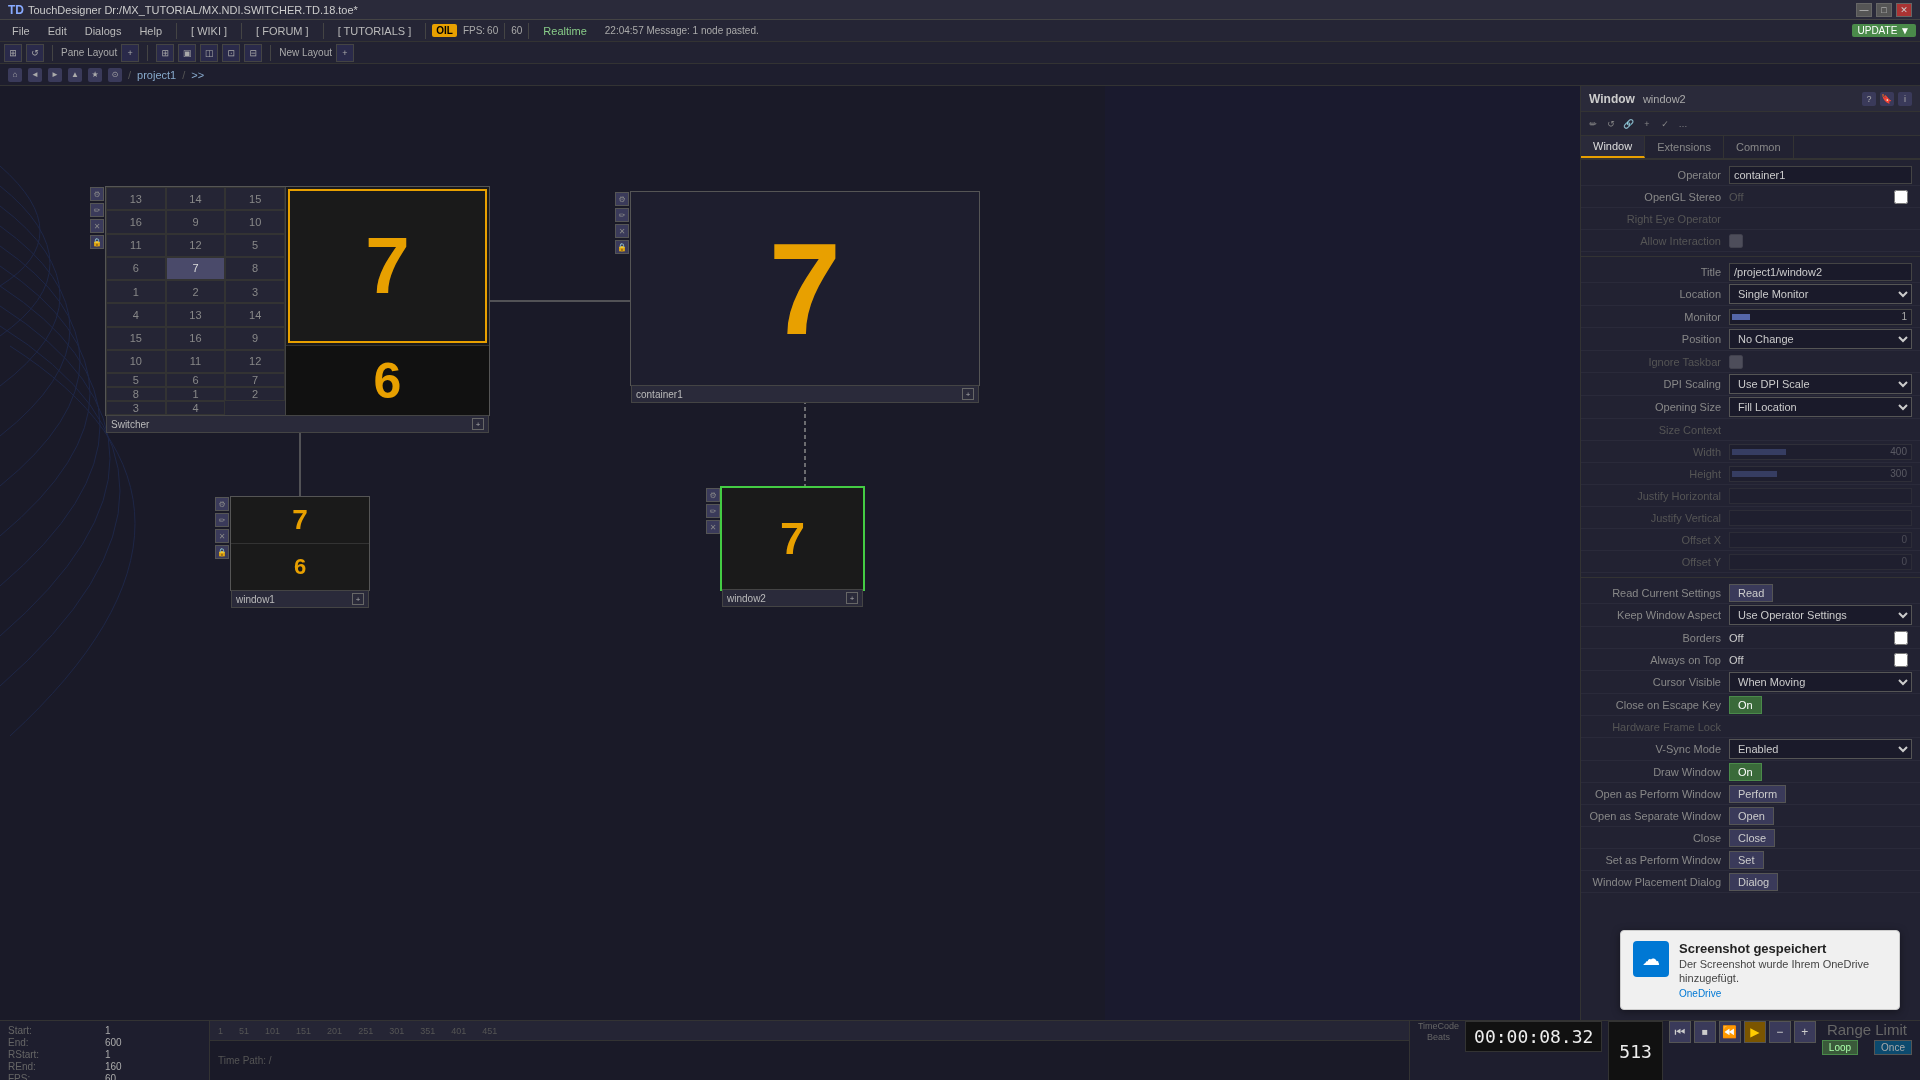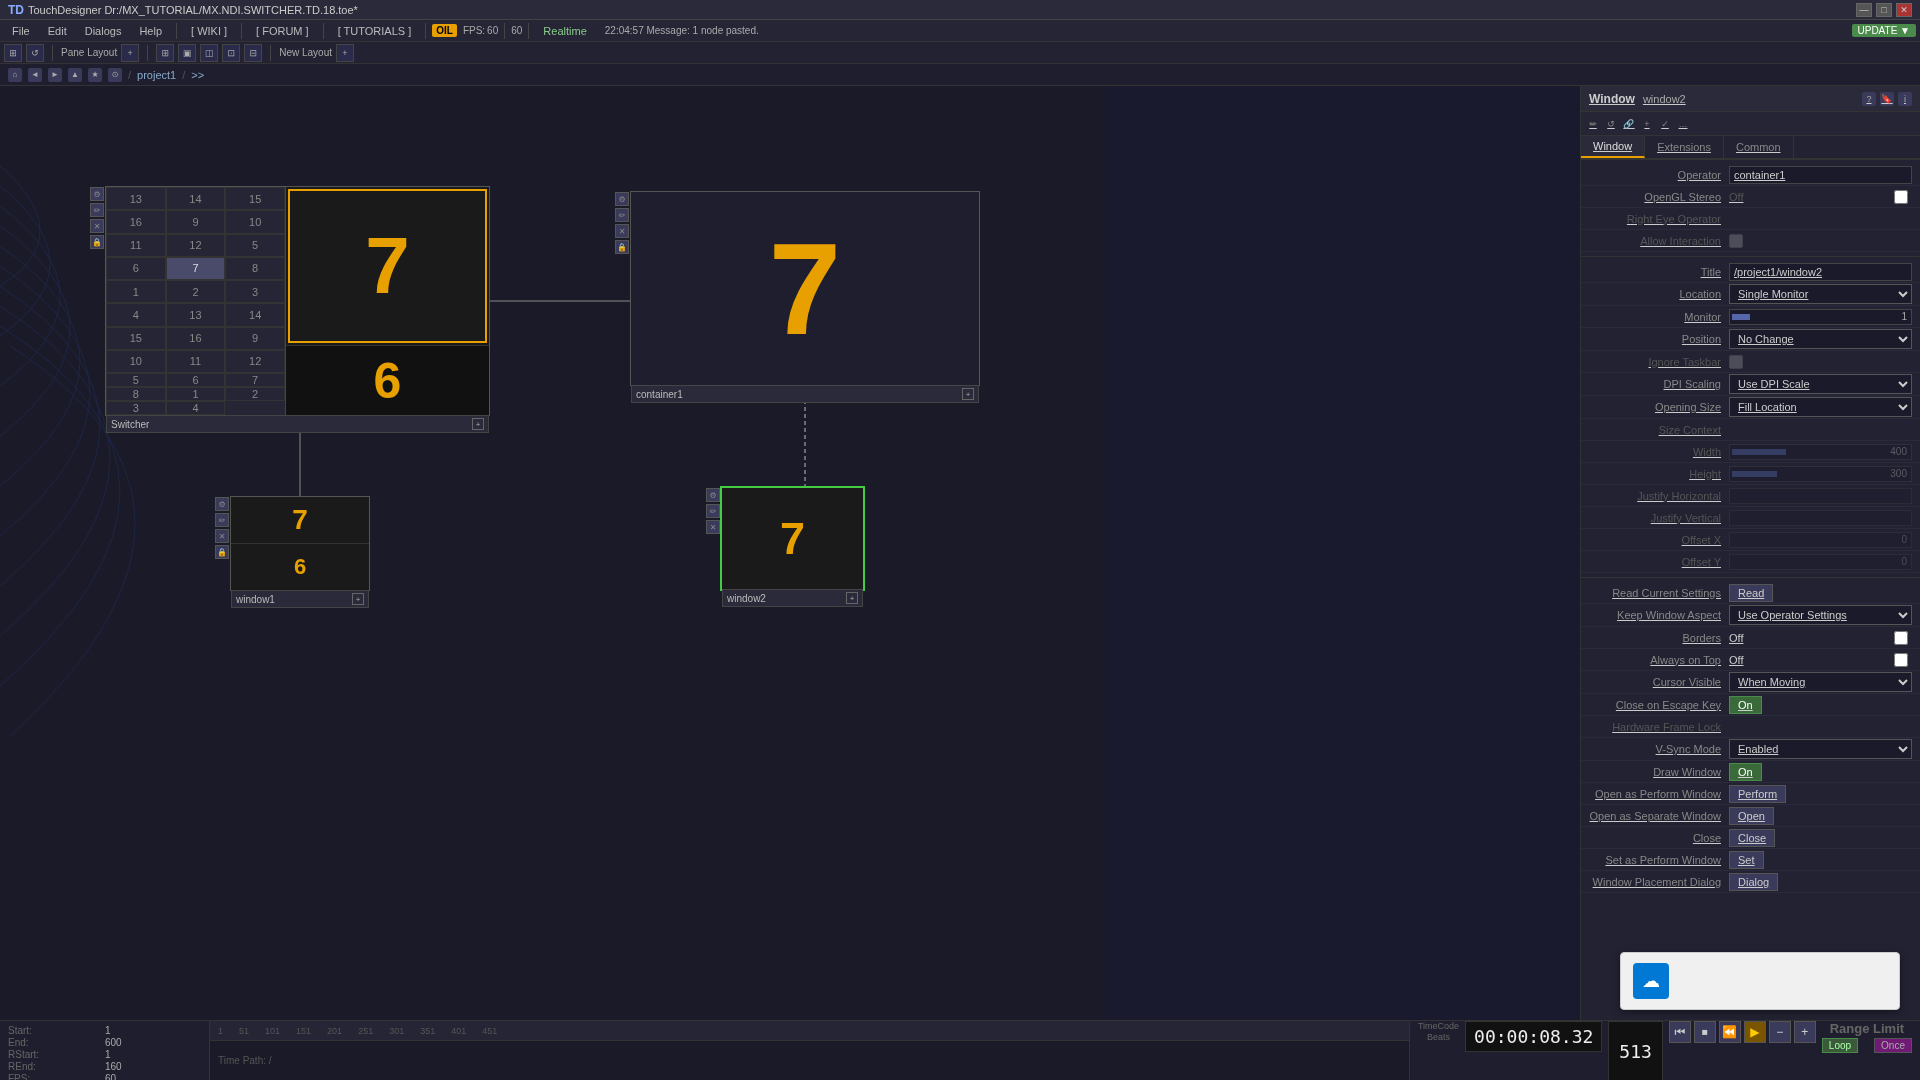--- a/index.html
+++ b/index.html
@@ -335,21 +335,20 @@
     
     #right-panel {
       position: absolute;
       top: 86px;
       right: 0;
       width: 340px;
       bottom: 60px;
       background: #222232;
       border-left: 1px solid #333;
       overflow-y: auto;
-      text-decoration: underline;
     }
 
     
     #panel-header {
       height: 26px;
       background: #2a2a3a;
       display: flex;
       align-items: center;
       padding: 0 8px;
       gap: 8px;
@@ -595,24 +594,24 @@
       align-items: center;
       justify-content: center;
     }
     .transport-btn.play { background: #7a5500; color: #ffcc00; }
     .range-display {
       display: flex;
       flex-direction: column;
       align-items: center;
       gap: 2px;
     }
-    .range-label { font-size: 13px; color: #666; font-weight: bold; }
+    .range-label { font-size: 15px; color: #666; }
     .range-btns { display: flex; gap: 16px; }
     .range-btn {
-      background: #701a75;
+      background: #0c4a6e;
       border: 1px solid #555;
       color: #aaa;
       font-size: 10px;
       padding: 1px 6px;
       cursor: pointer;
     }
     .range-btn.active { background: #3a5a3a; color: #aaffaa; border-color: #4a8a4a; }
 
     
     #notification {
@@ -1180,13 +1179,19 @@
       <div class="range-btns">
         <button class="range-btn active">Loop</button>
         <button class="range-btn">Once</button>
       </div>
     </div>
   </div>
 </div>
 
 <div id="notification">
   <div class="notif-icon">☁</div>
+  <div>
+    <div class="notif-title">Screenshot gespeichert</div>
+    <div class="notif-body">Der Screenshot wurde Ihrem OneDrive</div>
+    <div class="notif-body">hinzugefügt.</div>
+    <div class="notif-footer">OneDrive</div>
+  </div>
 </div>
 
 </body></html>

